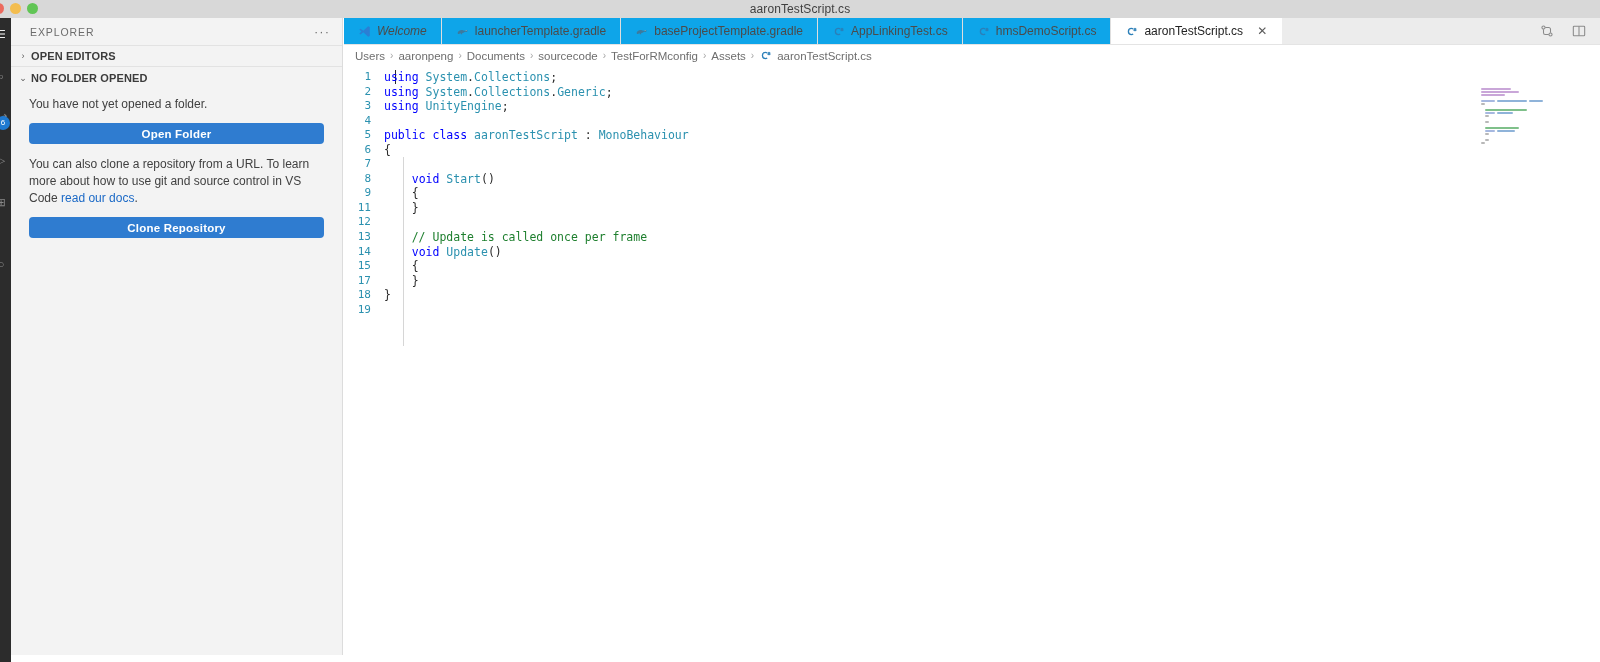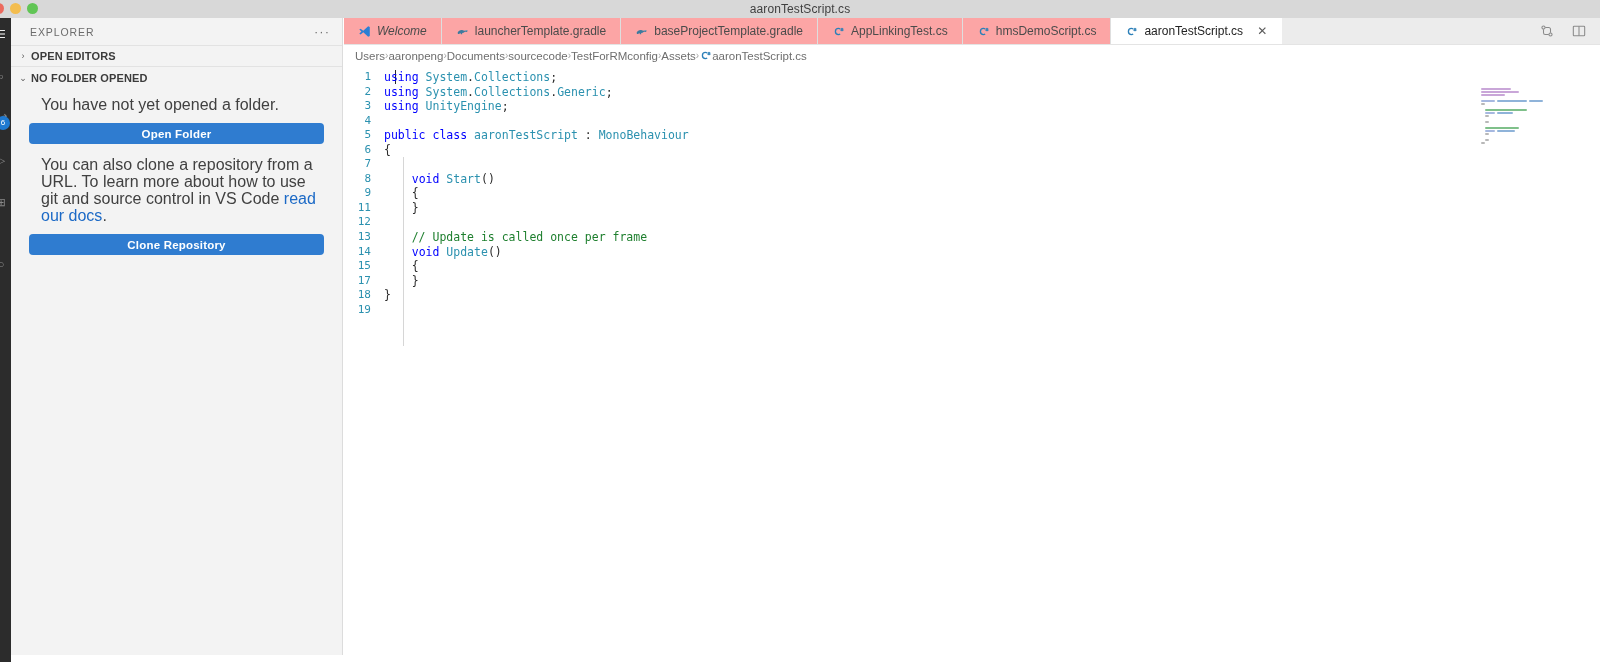--- a/index.html
+++ b/index.html
@@ -71,23 +71,22 @@
     font-size: 11px; font-weight: bold; color: #3b3b3b;
     letter-spacing: .15px;
   }
   .section-header.bordered { border-top: 1px solid #e2e2e2; border-bottom: 1px solid #e2e2e2; }
   .chev {
     display: inline-block; width: 16px; text-align: center;
     font-size: 9px; color: #5a5a5a; font-weight: normal;
   }
   .sb-body { padding: 7px 18px 0 18px; }
   .sb-text {
-    font-size: 16px; color: #414141; line-height: 17px;
+    font-size: 12px; color: #414141; line-height: 17px;
     margin-bottom: 10px;
-    margin-left: 12px;
   }
   .sb-text a { color: #1b69c6; text-decoration: none; }
   .sb-btn {
     display: block; width: 100%; height: 21px;
     background: #2f7cd0; color: #ffffff;
     border: none; border-radius: 4px;
     font-family: inherit; font-size: 11.5px; font-weight: bold;
     letter-spacing: .2px; cursor: pointer;
     margin-bottom: 12px;
   }
@@ -101,40 +100,40 @@
   .tabbar {
     position: relative; height: 27px; background: #ececec;
     display: flex; align-items: stretch;
     border-bottom: 1px solid #e4e4e4;
   }
   .tab {
     display: flex; align-items: center; gap: 6px;
     padding: 0 14px;
     font-size: 12px; color: #4b4b4b;
     border-right: 1px solid #dedede;
-    background: #fca5a5; white-space: nowrap; cursor: pointer;
+    background: #0ea5e9; white-space: nowrap; cursor: pointer;
     position: relative;
   }
   .tab.active { background: #ffffff; color: #232323; border-right-color: #ffffff; }
   .tab.italic .tab-label { font-style: italic; }
   .tab-close {
     margin-left: 8px; font-size: 12px; color: #5a5a5a; line-height: 1;
   }
   .tab-icon { width: 13px; height: 13px; flex: 0 0 13px; position: relative; }
 
   .tabbar-actions {
     margin-left: auto; display: flex; align-items: center;
     gap: 18px; padding: 0 14px; color: #8a8a8a;
   }
   .act-icon { width: 14px; height: 14px; display: block; }
 
   
   .breadcrumb {
     height: 21px; display: flex; align-items: center;
-    padding-left: 11px; 
+    padding-left: 11px; gap: 5px;
     font-size: 11.5px; color: #6e6e6e; background: #ffffff;
   }
   .bc-sep { color: #a5a5a5; font-size: 10px; }
   .bc-item { white-space: nowrap; cursor: pointer; }
 
   
   .code-area {
     position: relative; height: 596px; background: #ffffff;
     font-family: "DejaVu Sans Mono", monospace;
     font-size: 11.5px; line-height: 14.55px;

